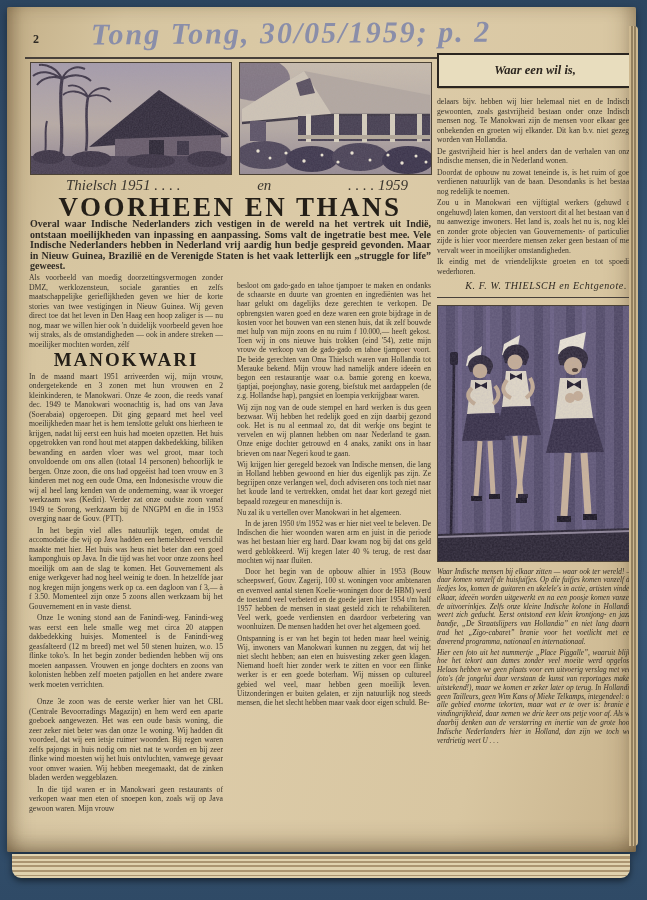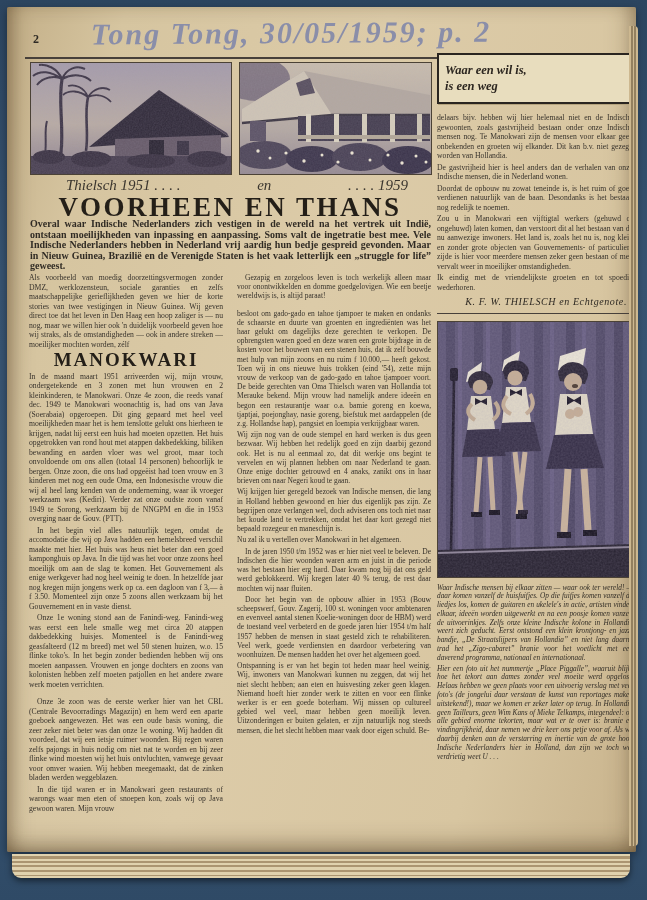--- a/index.html
+++ b/index.html
@@ -58,21 +58,21 @@
   .p{text-align:justify;margin:0 0 2px 0;}
   .p.ind{text-indent:8px;}
   .p.gap{margin-top:8px;}
   .section-heading{
     text-align:center;font-size:19px;font-weight:bold;letter-spacing:2px;
     margin:6px 0 7px 0;color:#241f18;
   }
   .col-right{position:absolute;left:430px;top:46px;width:196px;font-size:7.7px;line-height:9.5px;}
   .quote-box{
     border:2px solid #2a2520;background:#e8ddbe;padding:7px 6px 8px;
-    font-style:italic;font-weight:bold;font-size:12.5px;line-height:16px;
+    text-align:center;font-style:italic;font-weight:bold;font-size:12.5px;line-height:16px;
     color:#2c2620;margin-bottom:9px;box-shadow:1px 1px 0 #b6a47e;
   }
   .signature{
     font-style:italic;font-size:10px;letter-spacing:.6px;text-align:right;
     padding-right:6px;margin:5px 0 6px;color:#2e2922;
   }
   .divider{border:none;border-top:1.5px solid #47403a;margin:0 0 7px 0;}
   .stage-photo{width:194px;height:255px;border:1px solid #4b4236;background:#574f6d;margin-bottom:6px;}
   .stage-photo svg{display:block;width:100%;height:100%;}
   .stage-caption .p{font-style:italic;font-size:7.3px;line-height:8.8px;color:#322d26;}
@@ -188,38 +188,36 @@
   <div class="headline">VOORHEEN EN THANS</div>
   <div class="lede">Overal waar Indische Nederlanders zich vestigen in de wereld na het vertrek uit Indië, ontstaan moeilijkheden van inpassing en aanpassing. Soms valt de ingetratie best mee. Vele Indische Nederlanders hebben in Nederland vrij aardig hun bedje gespreid gevonden. Maar in Nieuw Guinea, Brazilië en de Verenigde Staten is het vaak letterlijk een „struggle for life” geweest.</div>
 
   <div class="col col-left">
     <p class="p">Als voorbeeld van moedig doorzettingsvermogen zonder DMZ, werklozensteun, sociale garanties en zelfs maatschappelijke gerieflijkheden geven we hier de korte stories van twee vestigingen in Nieuw Guinea. Wij geven direct toe dat het leven in Den Haag een hoop zaliger is — nu nog, maar we willen hier ook 'n duidelijk voorbeeld geven hoe wij straks, als de omstandigheden — ook in andere streken — moeilijker mochten worden, zélf</p>
     <h2 class="section-heading">MANOKWARI</h2>
     <p class="p">In de maand maart 1951 arriveerden wij, mijn vrouw, ondergetekende en 3 zonen met hun vrouwen en 2 kleinkinderen, te Manokwari. Onze 4e zoon, die reeds vanaf dec. 1949 te Manokwari woonachtig is, had ons van Java (Soerabaia) opgeroepen. Dit ging gepaard met heel veel moeilijkheden maar het is hem tenslotte gelukt ons hierheen te krijgen, nadat hij eerst een huis had moeten opzetten. Het huis opgetrokken van rond hout met atappen dakbedekking, biliken bewanding en aarden vloer was wel groot, maar toch onvoldoende om ons allen (totaal 14 personen) behoorlijk te bergen. Onze zoon, die ons had opgeëist had toen vrouw en 3 kinderen met nog een oude Oma, een Indonesische vrouw die wij al heel lang kenden van de onderneming, waar ik vroeger werkzaam was (Kediri). Verder zat onze oudste zoon vanaf 1949 te Sorong, werkzaam bij de NNGPM en die in 1953 overging naar de Gouv. (PTT).</p>
     <p class="p ind">In het begin viel alles natuurlijk tegen, omdat de accomodatie die wij op Java hadden een hemelsbreed verschil maakte met hier. Het huis was heus niet beter dan een goed kamponghuis op Java. In die tijd was het voor onze zoons heel moeilijk om aan de slag te komen. Het Gouvernement als enige werkgever had nog heel weinig te doen. In hetzelfde jaar nog kregen mijn jongens werk op ca. een dagloon van f 3,— à f 3.50. Momenteel zijn onze 5 zoons allen werkzaam bij het Gouvernement en in vaste dienst.</p>
     <p class="p ind">Onze 1e woning stond aan de Fanindi-weg. Fanindi-weg was eerst een hele smalle weg met circa 20 atappen dakbedekking huisjes. Momenteel is de Fanindi-weg geasfalteerd (12 m breed) met wel 50 stenen huizen, w.o. 15 flinke toko's. In het begin zonder bedienden hebben wij ons moeten aanpassen. Vrouwen en jonge dochters en zoons van kolonisten hebben zelf moeten patjollen en het andere zware werk moeten verrichten.</p>
     <p class="p ind gap">Onze 3e zoon was de eerste werker hier van het CBL (Centrale Bevoorradings Magazijn) en hem werd een aparte goeboek aangewezen. Het was een oude basis woning, die zeer zeker niet beter was dan onze 1e woning. Wij hadden dit voordeel, dat wij een ietsje ruimer woonden. Bij regen waren zelfs pajongs in huis nodig om niet nat te worden en bij zeer flinke wind moesten wij het huis ontvluchten, vanwege gevaar voor omver waaien. Wij hebben meegemaakt, dat de zinken bladen werden weggeblazen.</p>
-    <p class="p ind">In die tijd waren er in Manokwari geen restaurants of warongs waar men eten of snoepen kon, zoals wij op Java gewoon waren. Mijn vrouw</p>
+    <p class="p ind">In die tijd waren er in Manokwari geen restaurants of verkopen waar men eten of snoepen kon, zoals wij op Java gewoon waren. Mijn vrouw</p>
   </div>
 
   <div class="col col-mid">
-    <p class="p ind">Gezapig en zorgeloos leven is toch werkelijk alleen maar voor onontwikkelden en domme goedgelovigen. Wie een beetje wereldwijs is, is altijd paraat!</p>
     <p class="p gap">besloot om gado-gado en tahoe tjampoer te maken en ondanks de schaarste en duurte van groenten en ingrediënten was het haar gelukt om dagelijks deze gerechten te verkopen. De opbrengsten waren goed en deze waren een grote bijdrage in de kosten voor het bouwen van een stenen huis, dat ik zelf bouwde met hulp van mijn zoons en nu ruim f 10.000,— heeft gekost. Toen wij in ons nieuwe huis trokken (eind '54), zette mijn vrouw de verkoop van de gado-gado en tahoe tjampoer voort. De beide gerechten van Oma Thielsch waren van Hollandia tot Merauke bekend. Mijn vrouw had namelijk andere ideeën en begon een restaurantje waar o.a. bamie goreng en koewa, tjaptjai, poejonghay, nasie goreng, biefstuk met aardappelen (de z.g. Hollandse hap), pangsiet en loempia verkrijgbaar waren.</p>
     <p class="p">Wij zijn nog van de oude stempel en hard werken is dus geen bezwaar. Wij hebben het redelijk goed en zijn daarbij gezond ook. Het is nu al eenmaal zo, dat dit werkje ons begint te vervelen en wij plannen hebben om naar Nederland te gaan. Onze enige dochter getrouwd en 4 anaks, zanikt ons in haar brieven om naar Negeri koud te gaan.</p>
     <p class="p">Wij krijgen hier geregeld bezoek van Indische mensen, die lang in Holland hebben gewoond en hier dus eigenlijk pas zijn. Ze begrijpen onze verlangen wel, doch adviseren ons toch niet naar het koude land te vertrekken, omdat het daar kort gezegd niet bepaald rozegeur en maneschijn is.</p>
     <p class="p">Nu zal ik u vertellen over Manokwari in het algemeen.</p>
     <p class="p ind">In de jaren 1950 t/m 1952 was er hier niet veel te beleven. De Indischen die hier woonden waren arm en juist in die periode was het bestaan hier erg hard. Daar kwam nog bij dat ons geld werd geblokkeerd. Wij kregen later 40 % terug, de rest daar mochten wij naar fluiten.</p>
     <p class="p ind">Door het begin van de opbouw alhier in 1953 (Bouw scheepswerf, Gouv. Zagerij, 100 st. woningen voor ambtenaren en evenveel aantal stenen Koelie-woningen door de HBM) werd de toestand veel verbeterd en de goede jaren hier 1954 t/m half 1957 hebben de mensen in staat gesteld zich te rehabiliteren. Veel werk, goede verdiensten en daardoor verbetering van woonhuizen. De mensen hadden het over het algemeen goed.</p>
     <p class="p">Ontspanning is er van het begin tot heden maar heel weinig. Wij, inwoners van Manokwari kunnen nu zeggen, dat wij het niet slecht hebben; aan eten en huisvesting zeker geen klagen. Niemand hoeft hier zonder werk te zitten en voor een flinke werker is er een goede boterham. Wij missen op cultureel gebied wel veel, maar hebben geen moeilijk leven. Uitzonderingen er buiten gelaten, er zijn natuurlijk nog steeds mensen, die het slecht hebben maar vaak door eigen schuld. Be-</p>
   </div>
 
   <div class="col-right">
     <div class="quote-box">
       <div>Waar een wil is,</div>
-      <div>is een weg</div>
     </div>
     <p class="p">delaars bijv. hebben wij hier helemaal niet en de Indische gewoonten, zoals gastvrijheid bestaan onder onze Indische mensen nog. Te Manokwari zijn de mensen voor elkaar geen onbekenden en groeten wij elkander. Dit kan b.v. niet gezegd worden van Hollandia.</p>
     <p class="p">De gastvrijheid hier is heel anders dan de verhalen van onze Indische mensen, die in Nederland wonen.</p>
     <p class="p">Doordat de opbouw nu zowat teneinde is, is het ruim of goed verdienen natuurlijk van de baan. Desondanks is het bestaan nog redelijk te noemen.</p>
     <p class="p">Zou u in Manokwari een vijftigtal werkers (gehuwd of ongehuwd) laten komen, dan verstoort dit al het bestaan van de nu aanwezige inwoners. Het land is, zoals het nu is, nog klein en zonder grote objecten van Gouvernements- of particuliere zijde is hier voor meerdere mensen zeker geen bestaan of men vervalt weer in moeilijker omstandigheden.</p>
     <p class="p">Ik eindig met de vriendelijkste groeten en tot spoedig wederhoren.</p>
     <div class="signature">K. F. W. THIELSCH en Echtgenote.</div>
     <hr class="divider">
 
     <div class="stage-photo">

